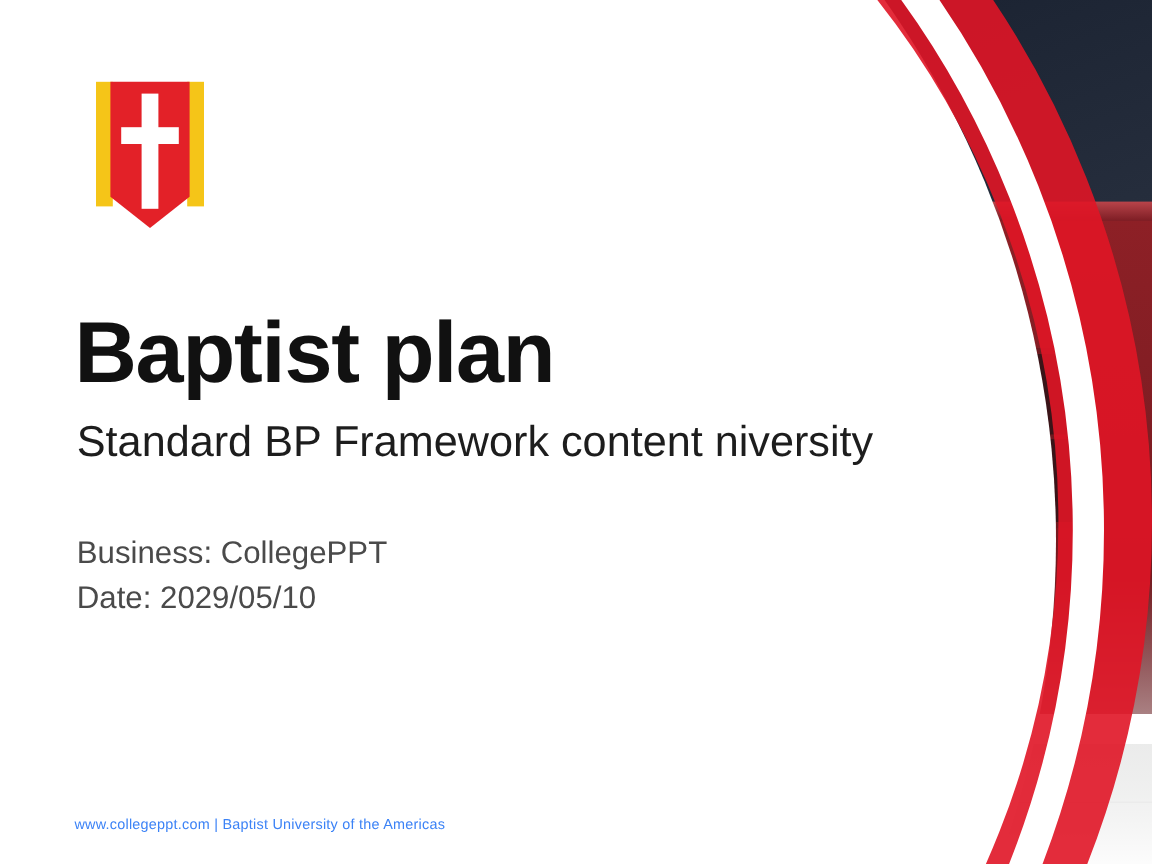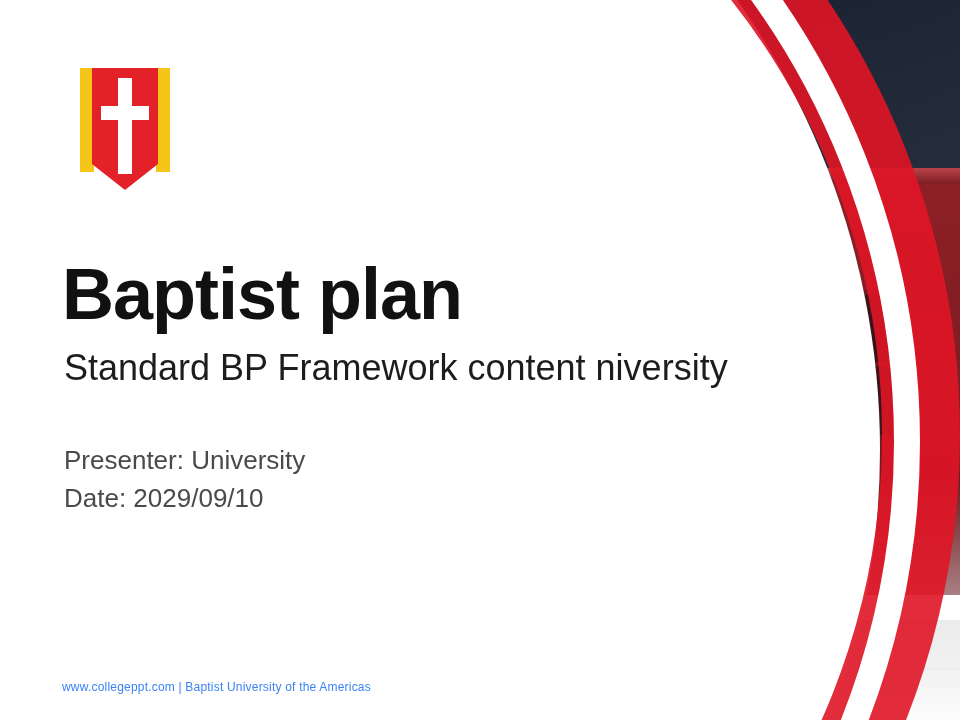--- a/index.html
+++ b/index.html
@@ -525,17 +525,17 @@
 
       <path d="M12 0 H78 V96 L45 122 L12 96 Z" fill="#E32128"></path>
 
       <rect x="38" y="10" width="14" height="96" fill="#FFFFFF"></rect>
       <rect x="21" y="38" width="48" height="14" fill="#FFFFFF"></rect>
     </svg>
   </div>
 
   <div class="title">Baptist plan</div>
   <div class="subtitle">Standard BP Framework content niversity</div>
-  <div class="presenter">Presenter: University</div>
-  <div class="date">Date: 2029/09/10</div>
+  <div class="presenter">Business: CollegePPT</div>
+  <div class="date">Date: 2029/05/10</div>
   <div class="footer">www.collegeppt.com | Baptist University of the Americas</div>
 
 </div>
 
 </body></html>

